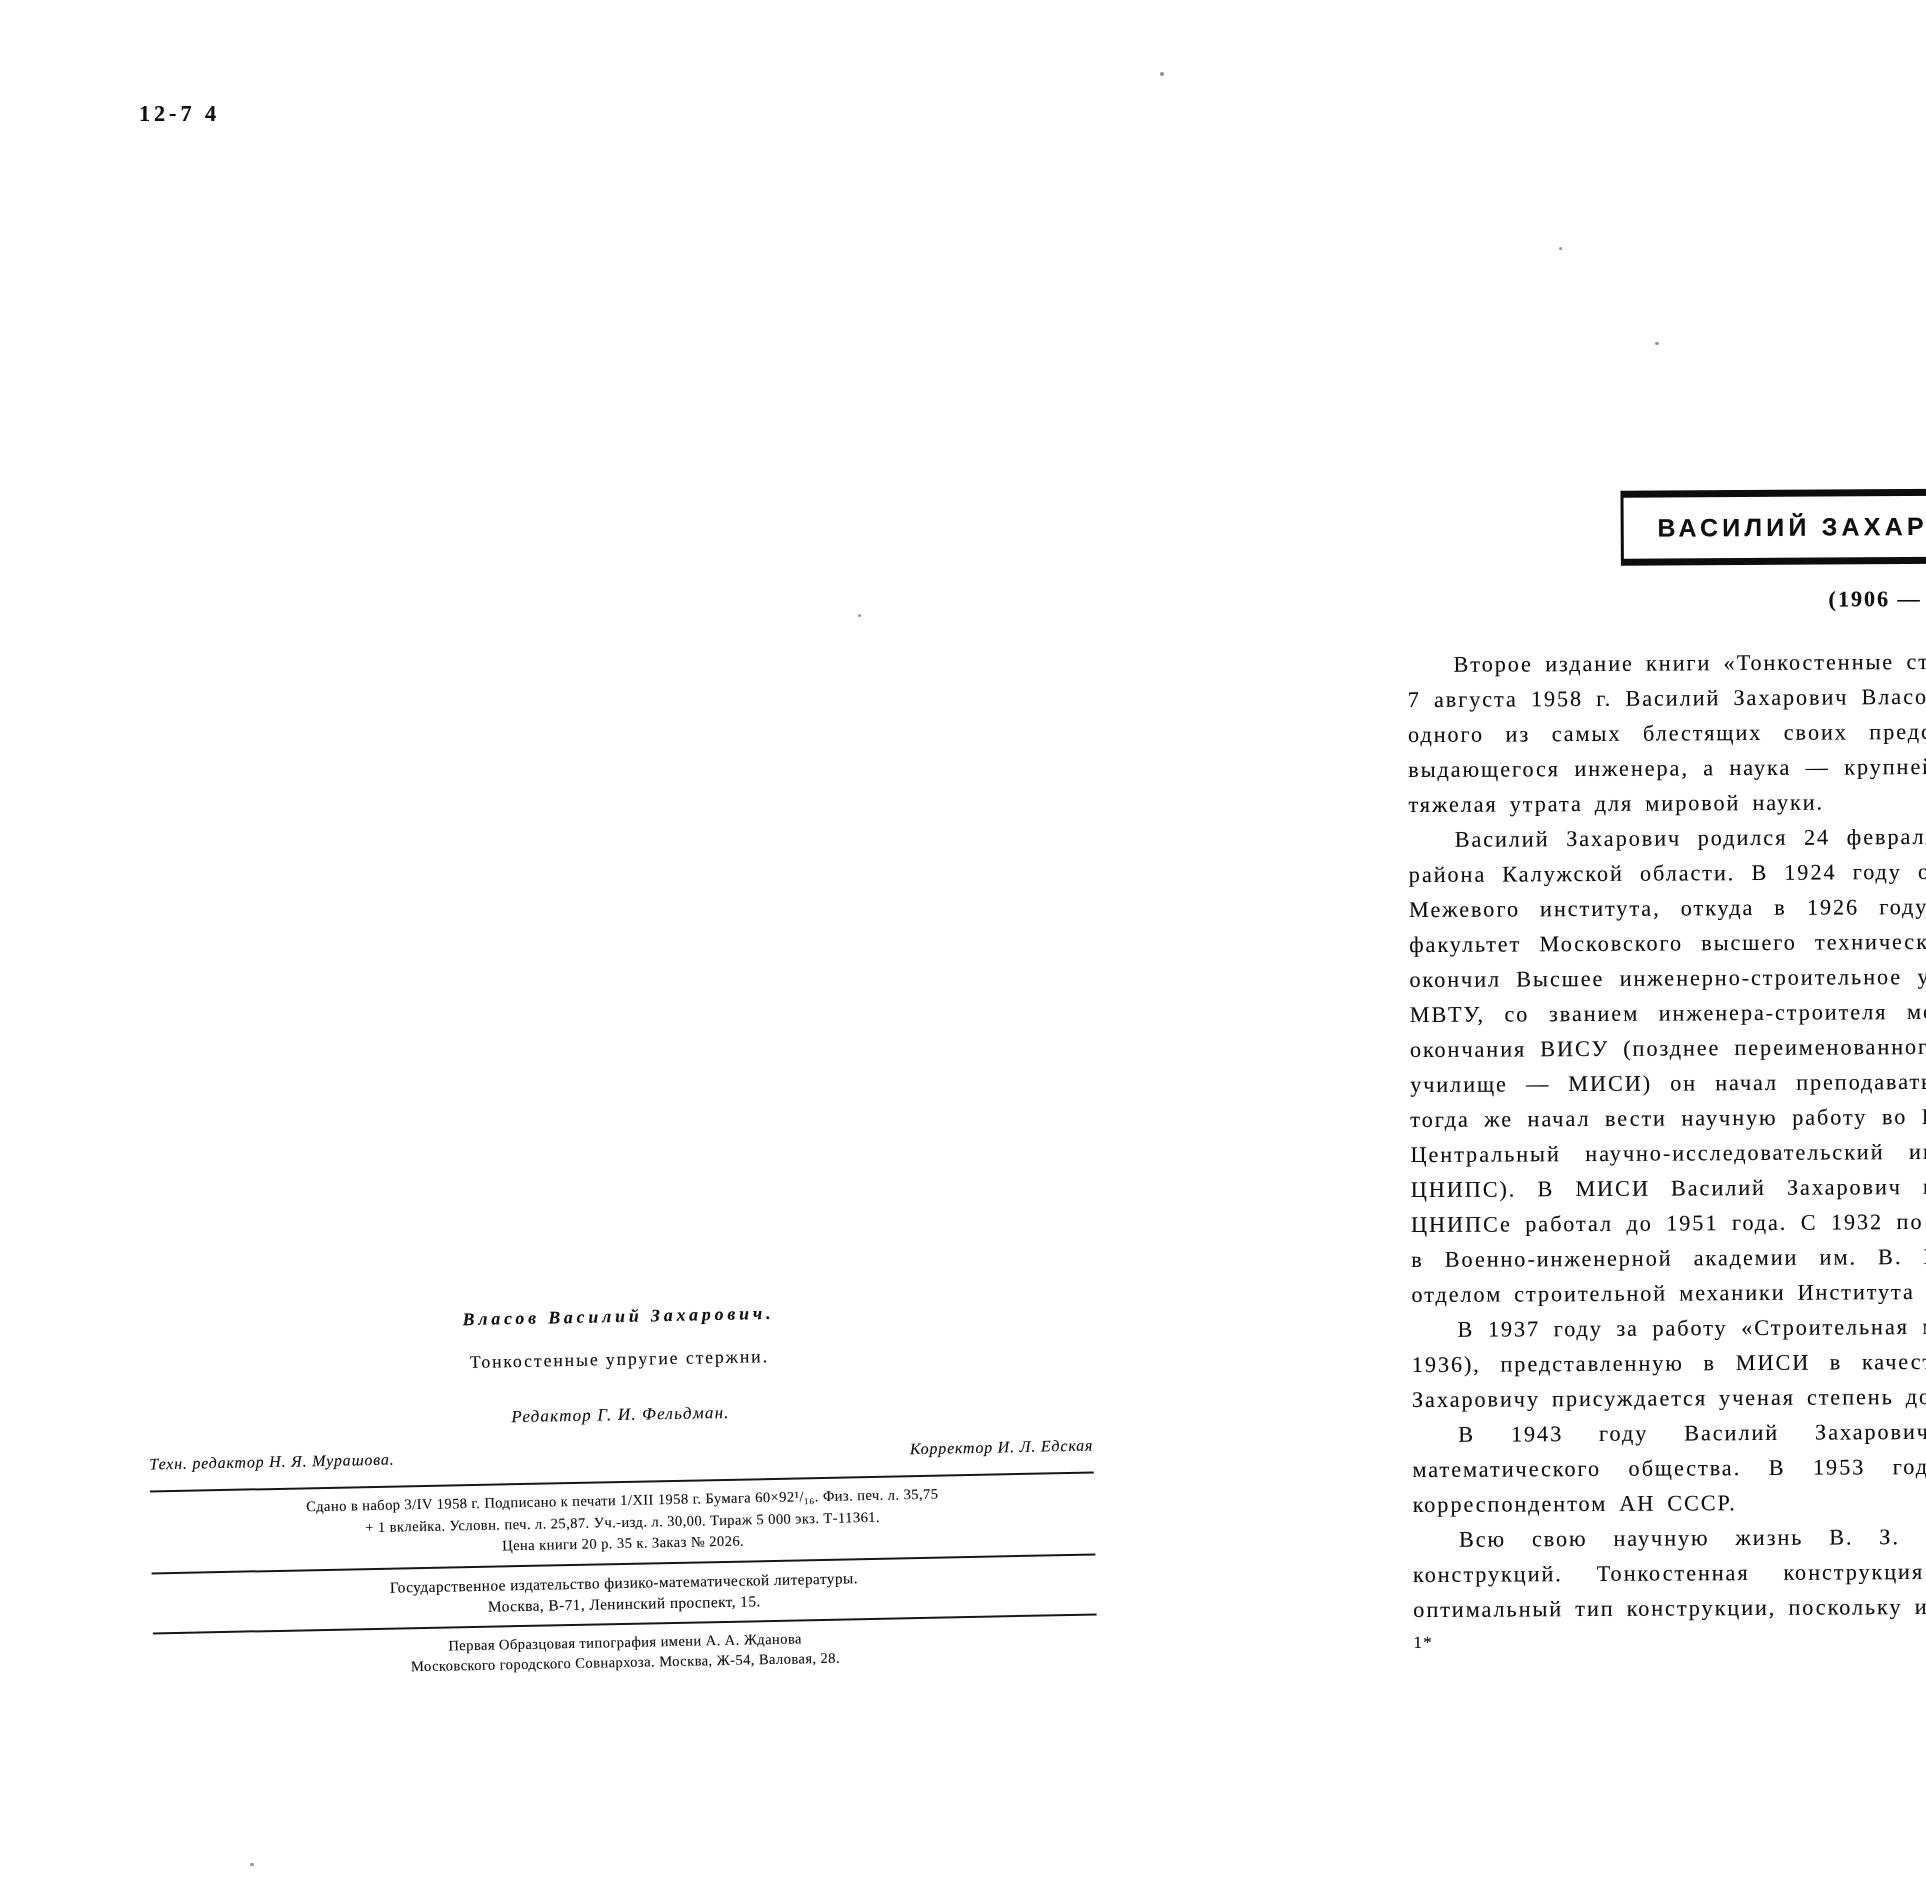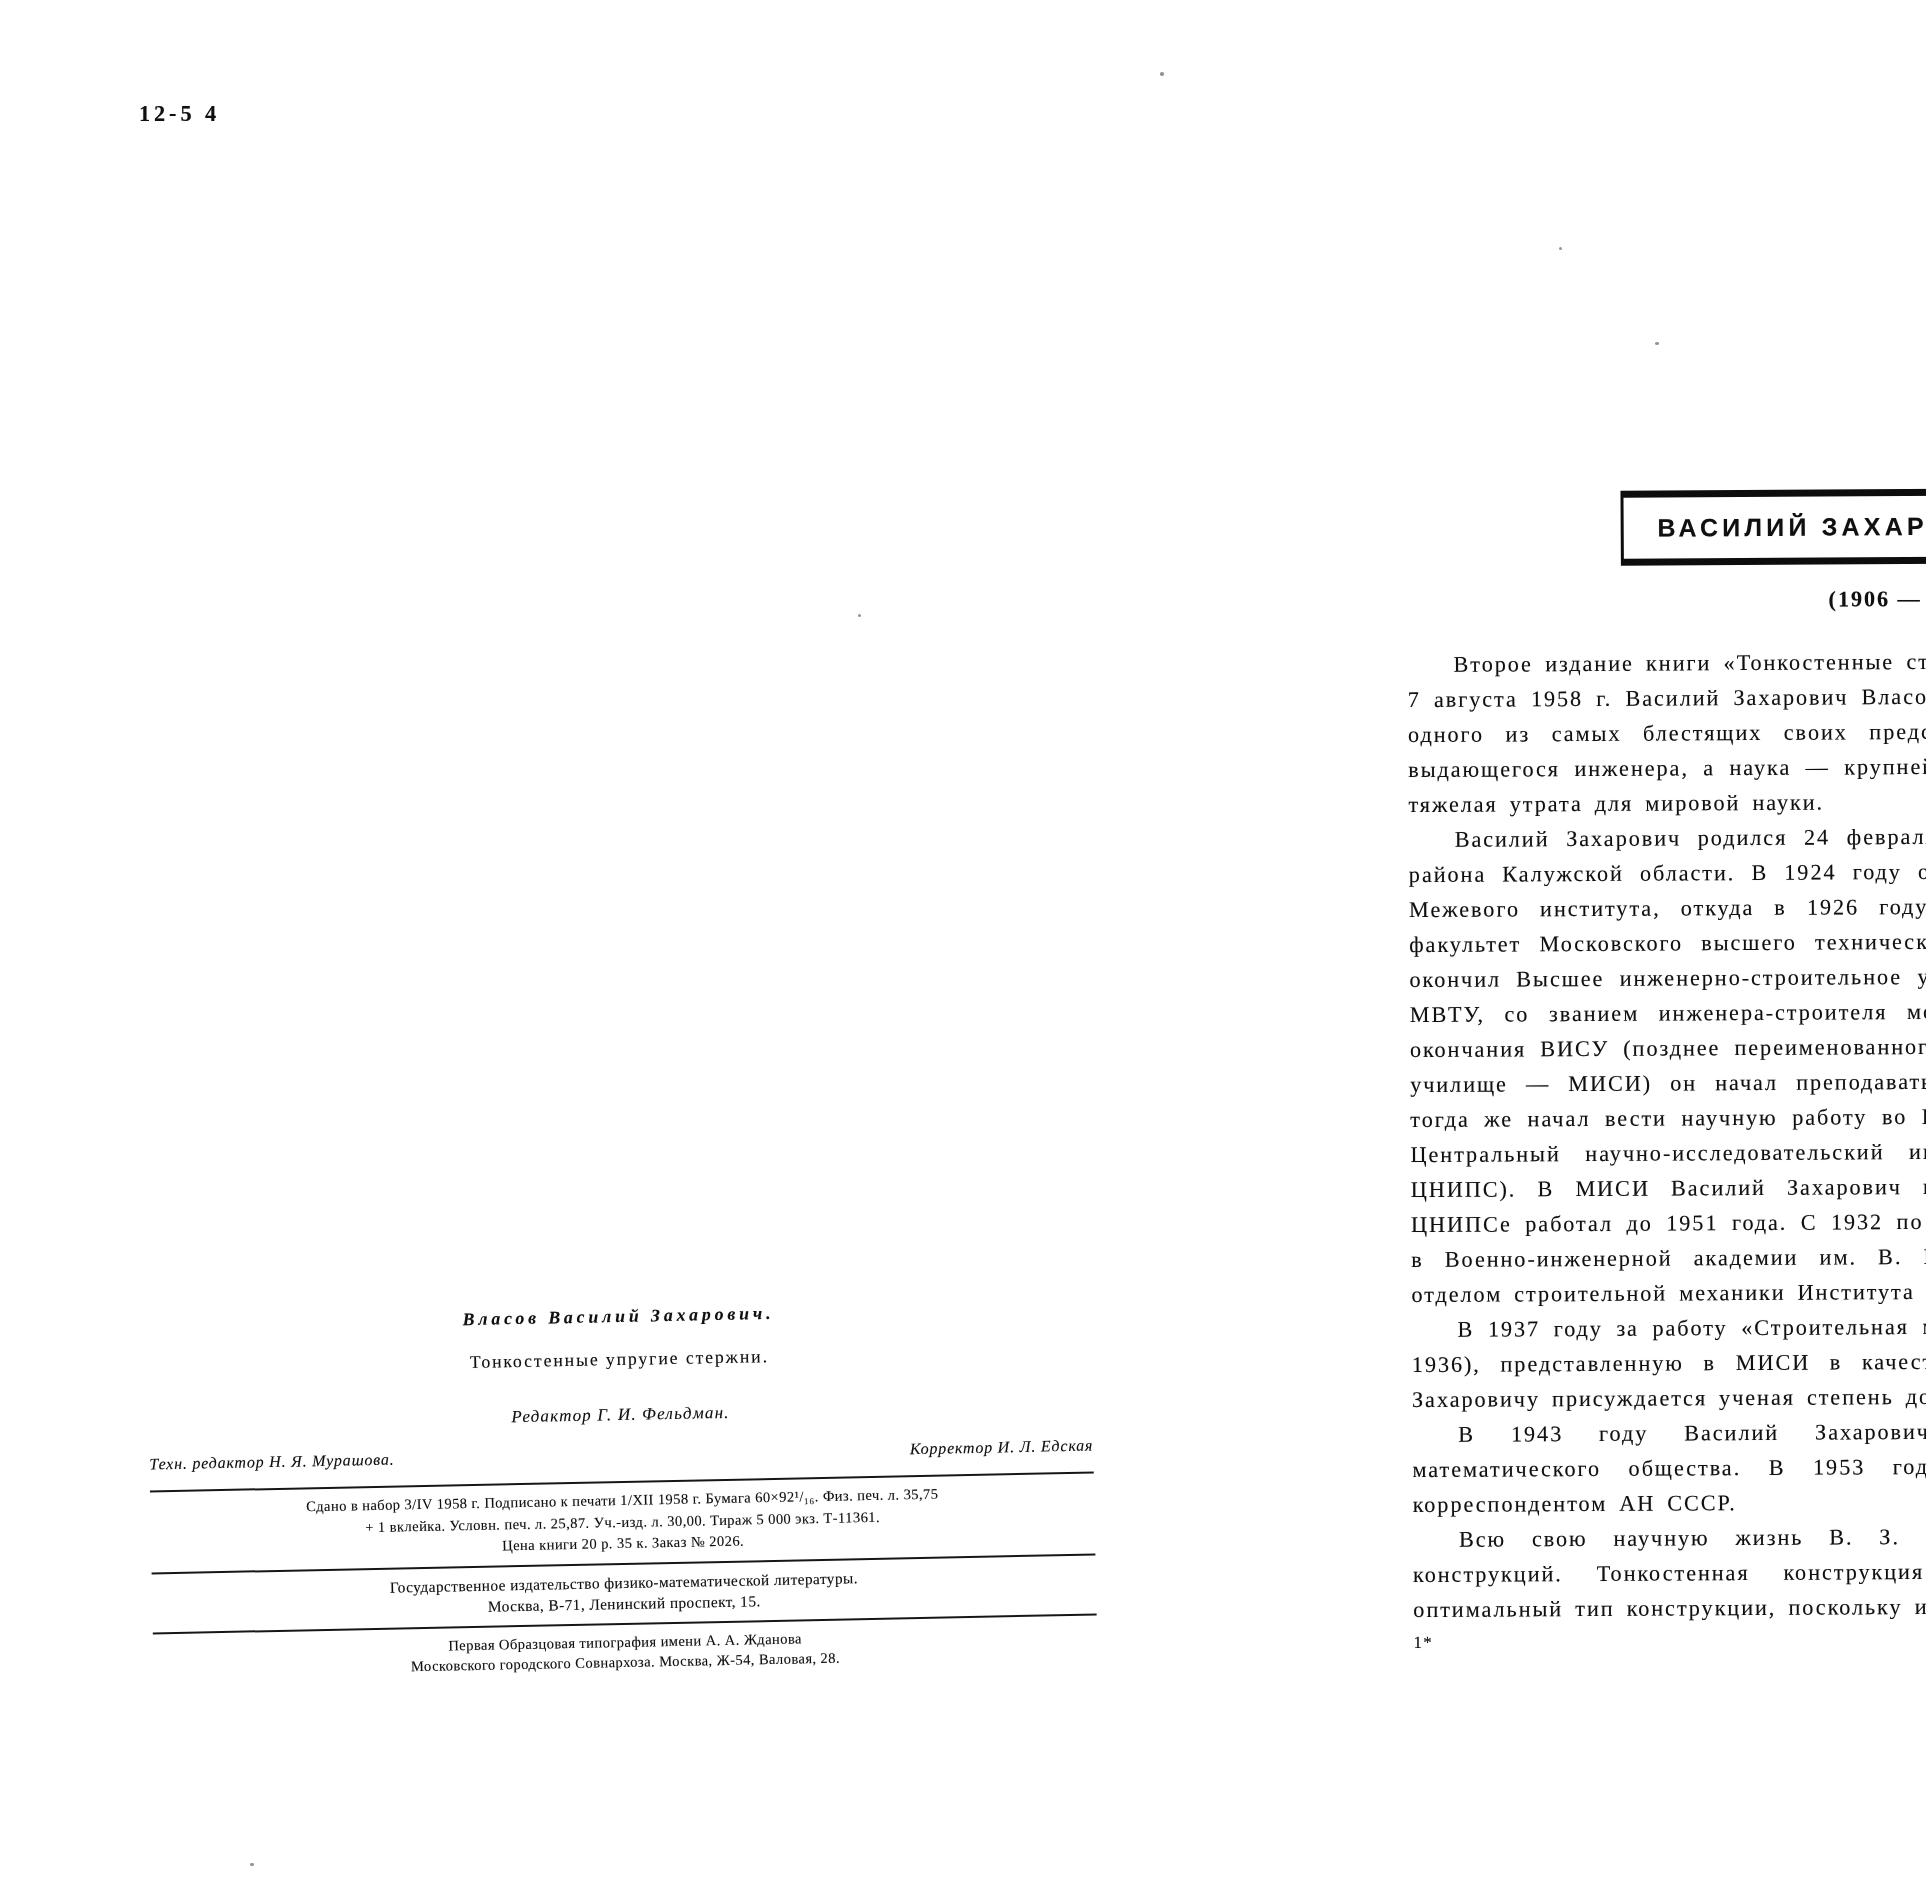--- a/index.html
+++ b/index.html
@@ -155,21 +155,21 @@
   .speck-2 { left: 1559px; top: 247px;  width: 3.1px;  height: 3.1px; }
   .speck-3 { left: 1655px; top: 342px;  width: 3.9px; height: 2.7px; }
   .speck-4 { left: 858px; top: 614px; width: 3.1px;  height: 3.1px; }
   .speck-5 { left: 250px;  top: 1863px; width: 3.5px;  height: 2.7px; }
 </style>
 </head>
 <body>
 
 <div class="spread">
 
-  <div class="corner-mark ink">12-5 4</div>
+  <div class="corner-mark ink">12-7 4</div>
 
   <div class="left-colophon">
 
     <div class="cite-author ink">Власов Василий Захарович.</div>
 
     <div class="cite-title ink">Тонкостенные упругие стержни.</div>
 
     <div class="cite-editor ink">Редактор Г. И. Фельдман.</div>
 
     <div class="staff-row">

